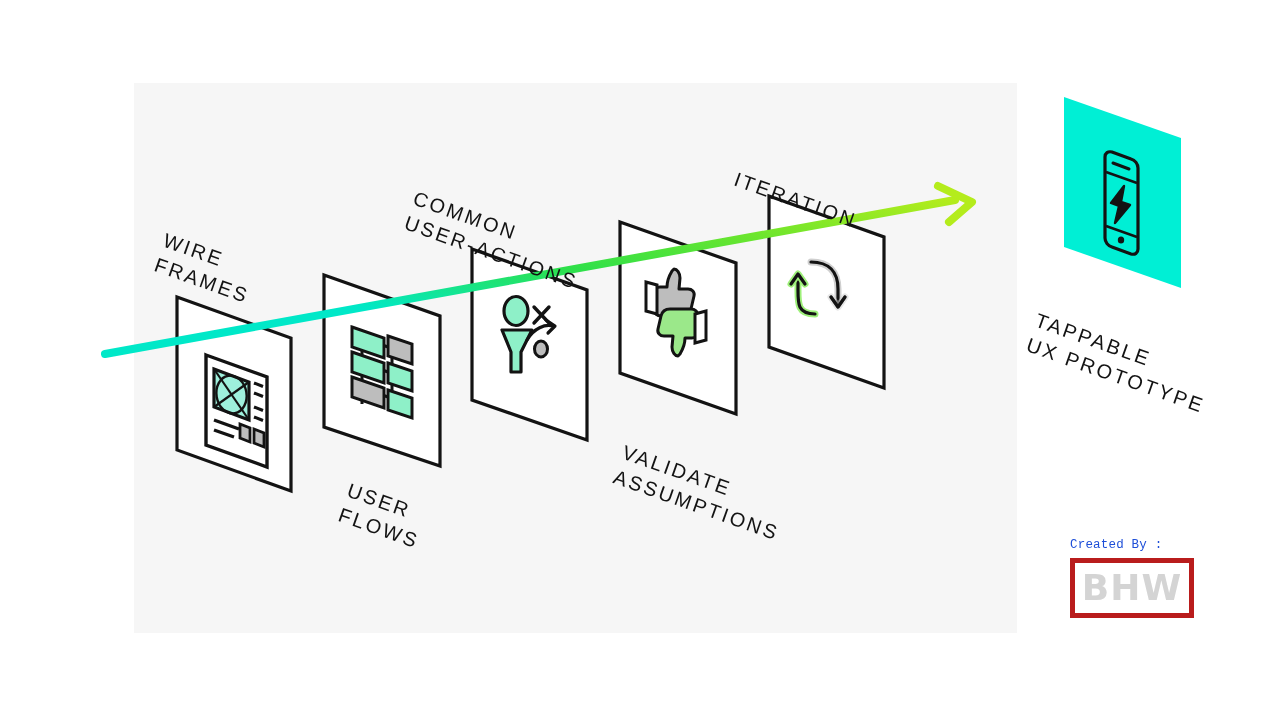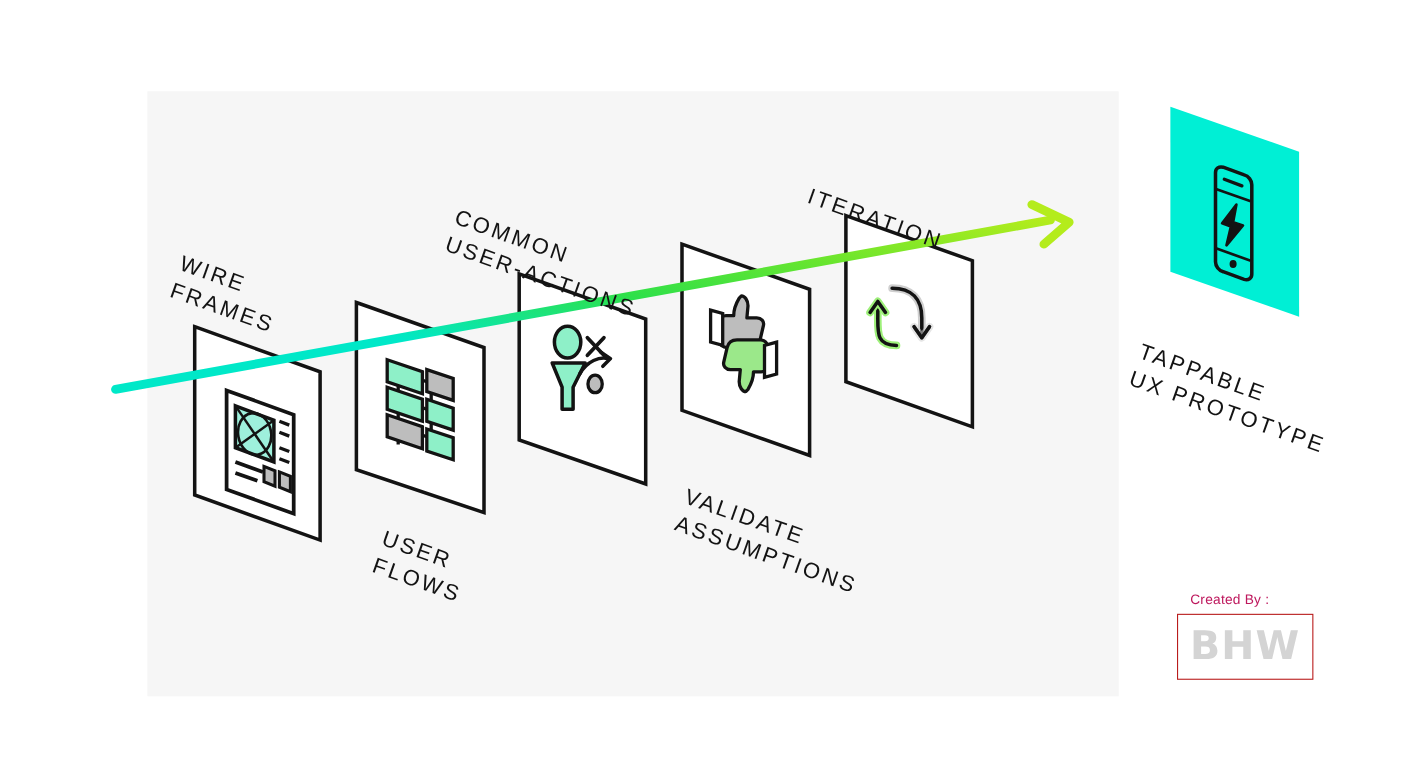--- a/index.html
+++ b/index.html
@@ -51,31 +51,31 @@
 
   .lbl-userflows, .lbl-validate, .lbl-tappable { text-align: left; }
 
   #credit {
     position: absolute;
     left: 1070px;
     top: 538px;
     width: 128px;
   }
   #credit-text {
-    font-family: Liberation Sans, sans-serif;
+    font-family: Liberation Mono, monospace;
     font-size: 12.5px;
-    color: #be185d;
+    color: #1d4ed8;
     letter-spacing: 0.2px;
-    margin: 0 0 6px 12px;
+    margin: 0 0 6px 0;
     white-space: nowrap;
   }
   #credit-box {
     width: 124px;
     height: 60px;
-    border: 1px solid #b91c1c;
+    border: 5px solid #b91c1c;
     box-sizing: border-box;
     display: flex;
     align-items: center;
     justify-content: center;
     background: #ffffff;
   }
   #credit-logo {
     font-family: "DejaVu Sans", sans-serif;
     font-size: 36px;
     font-weight: 700;

